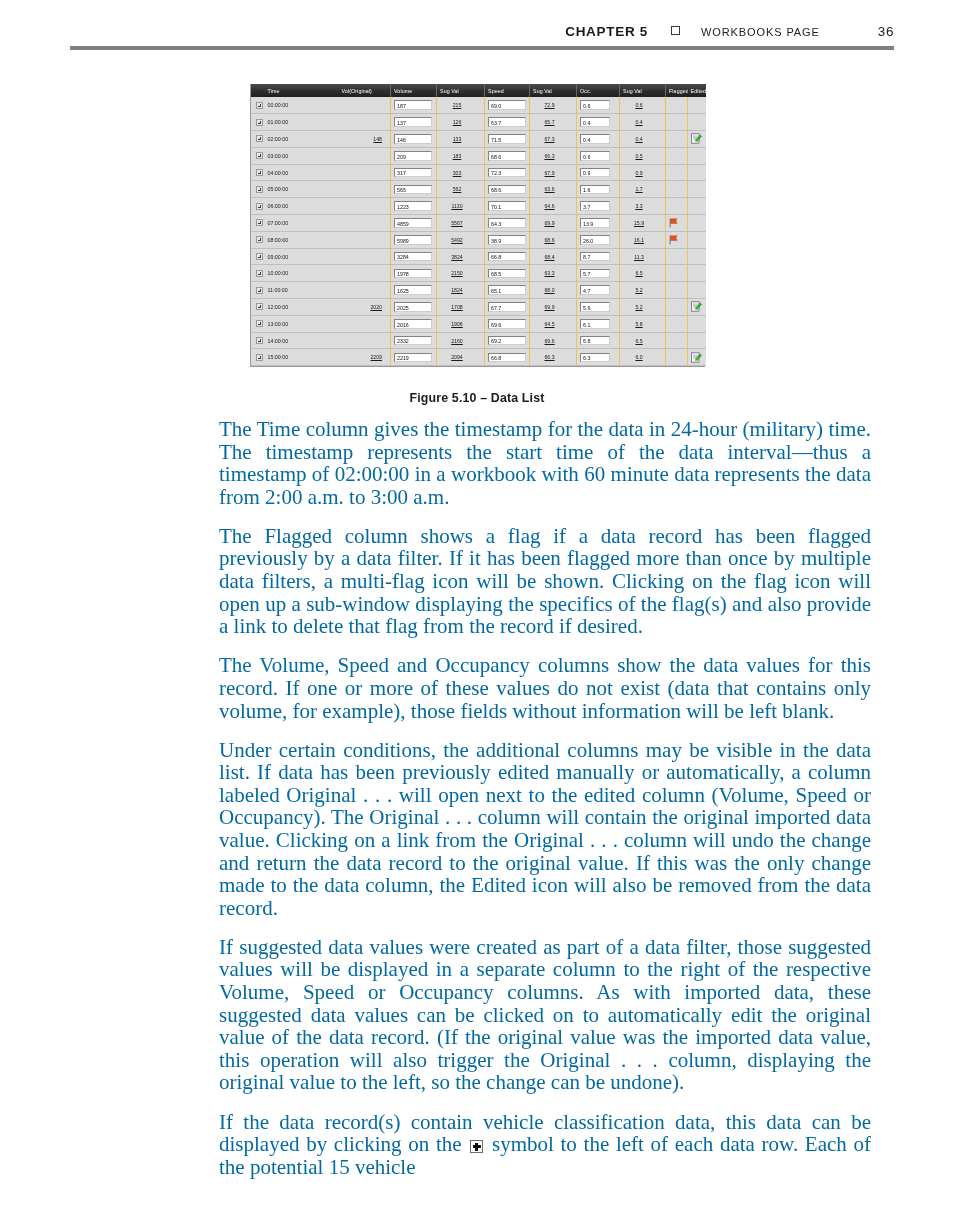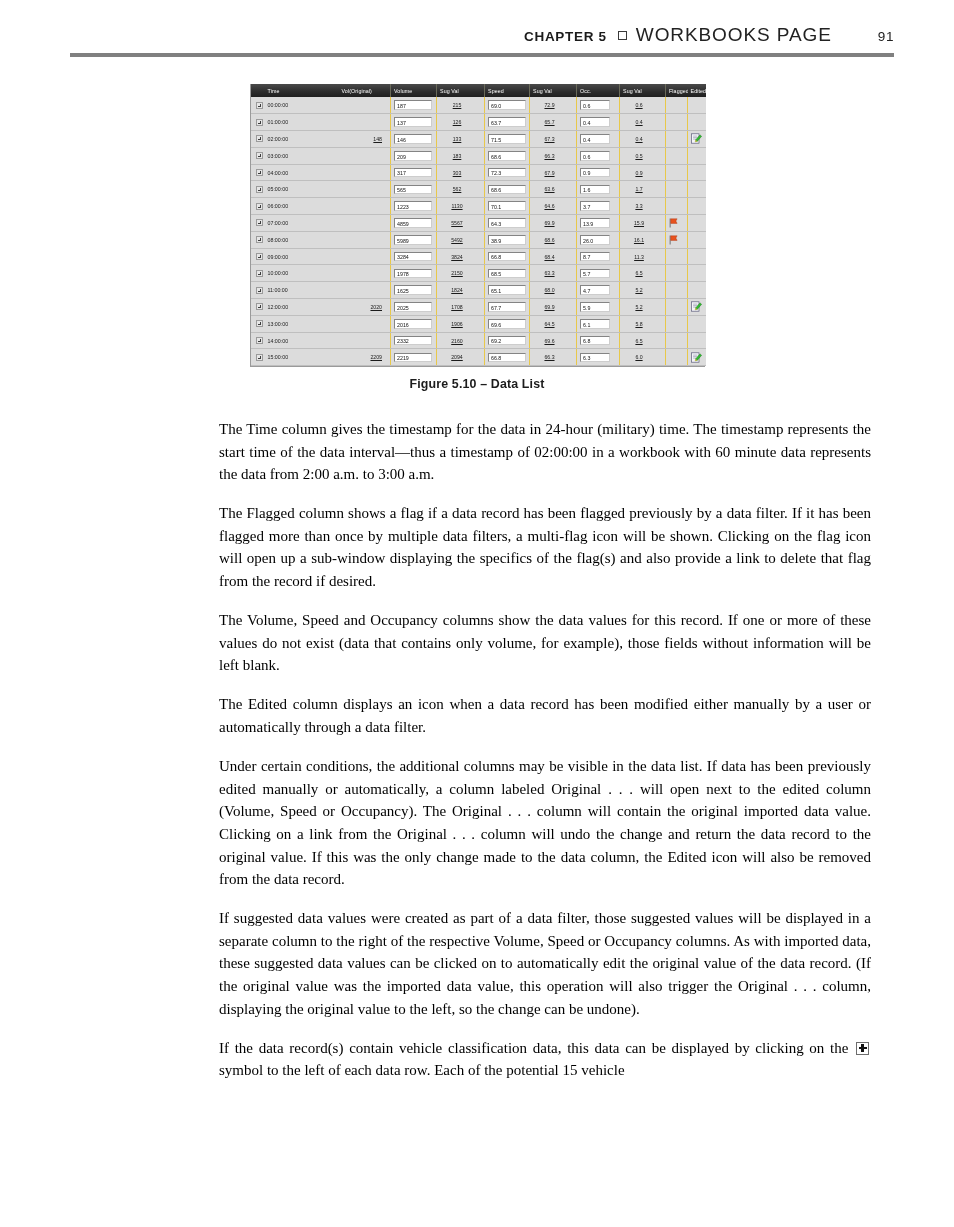--- a/index.html
+++ b/index.html
@@ -19,41 +19,41 @@
     position: absolute;
     top: 24px;
     left: 70px;
     right: 60px;
     height: 34px;
   }
   .header-line {
     display: flex;
     align-items: baseline;
     justify-content: flex-end;
-    gap: 0;
+    gap: 12px;
     font-family: "Liberation Sans", sans-serif;
     letter-spacing: 0.6px;
   }
   .chapter-label {
     font-weight: bold;
     font-size: 13.5px;
     color: #1b1b1b;
     letter-spacing: 0.7px;
   }
   .header-sq {
     display: inline-block;
     width: 9px;
     height: 9px;
     border: 1.3px solid #3a3a3a;
     margin: 0 9px 0 11px;
     position: relative;
     top: -1px;
   }
   .header-title {
-    font-size: 19px;
+    font-size: 11px;
     color: #222;
     letter-spacing: 0.9px;
     font-weight: normal;
   }
   .page-number {
     font-size: 13.5px;
     color: #222;
     margin-left: 46px;
     font-weight: normal;
   }
@@ -167,44 +167,44 @@
     width: 100%;
     text-align: right;
     padding-right: 6px;
   }
   .timecell { padding-left: 7px; font-size: 5.3px; }
 
   .icon-flag { display: inline-block; width: 9px; height: 10px; vertical-align: middle; }
   .icon-edit { display: inline-block; width: 11px; height: 11px; vertical-align: middle; }
 
   .fig-caption {
-    margin-top: 10px;
+    margin-top: 24px;
     text-align: center;
     font-family: "Liberation Sans", sans-serif;
     font-weight: bold;
     font-size: 12.4px;
     color: #1c1c1c;
     letter-spacing: 0.15px;
   }
 
   
   .body-copy {
     position: absolute;
     top: 418px;
     left: 219px;
     width: 652px;
   }
   .body-copy p {
     margin: 0 0 16.5px 0;
     font-family: "Liberation Serif", serif;
-    font-size: 15px;
+    font-size: 21px;
     line-height: 22.6px;
     text-align: justify;
     text-justify: inter-word;
-    color: #000000;
+    color: #0369a1;
     hyphens: none;
   }
   .body-copy p:last-child { margin-bottom: 12px; }
 
   .plus-glyph {
     display: inline-block;
     width: 13px;
     height: 13px;
     border: 1.6px solid #6d6d6d;
     background: #ffffff;
@@ -221,21 +221,21 @@
   .plus-glyph::after  { top: 1.5px; bottom: 1.5px; left: 4.2px; width: 2.4px; }
 </style>
 </head>
 <body>
 
 <div class="page-header">
   <div class="header-line">
     <span class="chapter-label">CHAPTER 5</span>
     <span class="header-sq"></span>
     <span class="header-title">WORKBOOKS PAGE</span>
-    <span class="page-number">91</span>
+    <span class="page-number">36</span>
   </div>
   <div class="header-rule"></div>
 </div>
 
 <div class="figure-wrap">
 
   <div class="datalist">
     <table class="dl-table">
       <colgroup>
         <col class="col-exp">
@@ -537,21 +537,20 @@
     </table>
   </div>
 
   <div class="fig-caption">Figure 5.10 – Data List</div>
 </div>
 
 <div class="body-copy">
   <p>The Time column gives the timestamp for the data in 24-hour (military) time. The timestamp represents the start time of the data interval—thus a timestamp of 02:00:00 in a workbook with 60 minute data represents the data from 2:00 a.m. to 3:00 a.m.</p>
   <p>The Flagged column shows a flag if a data record has been flagged previously by a data filter. If it has been flagged more than once by multiple data filters, a multi-flag icon will be shown. Clicking on the flag icon will open up a sub-window displaying the specifics of the flag(s) and also provide a link to delete that flag from the record if desired.</p>
   <p>The Volume, Speed and Occupancy columns show the data values for this record. If one or more of these values do not exist (data that contains only volume, for example), those fields without information will be left blank.</p>
-  <p>The Edited column displays an icon when a data record has been modified either manually by a user or automatically through a data filter.</p>
   <p>Under certain conditions, the additional columns may be visible in the data list. If data has been previously edited manually or automatically, a column labeled Original . . . will open next to the edited column (Volume, Speed or Occupancy). The Original . . . column will contain the original imported data value. Clicking on a link from the Original . . . column will undo the change and return the data record to the original value. If this was the only change made to the data column, the Edited icon will also be removed from the data record.</p>
   <p>If suggested data values were created as part of a data filter, those suggested values will be displayed in a separate column to the right of the respective Volume, Speed or Occupancy columns. As with imported data, these suggested data values can be clicked on to automatically edit the original value of the data record. (If the original value was the imported data value, this operation will also trigger the Original . . . column, displaying the original value to the left, so the change can be undone).</p>
   <p>
     <span>If the data record(s) contain vehicle classification data, this data can be displayed by clicking on the</span>
     <span class="plus-glyph"></span>
     <span>symbol to the left of each data row. Each of the potential 15 vehicle</span>
   </p>
 </div>
 
 </body></html>

